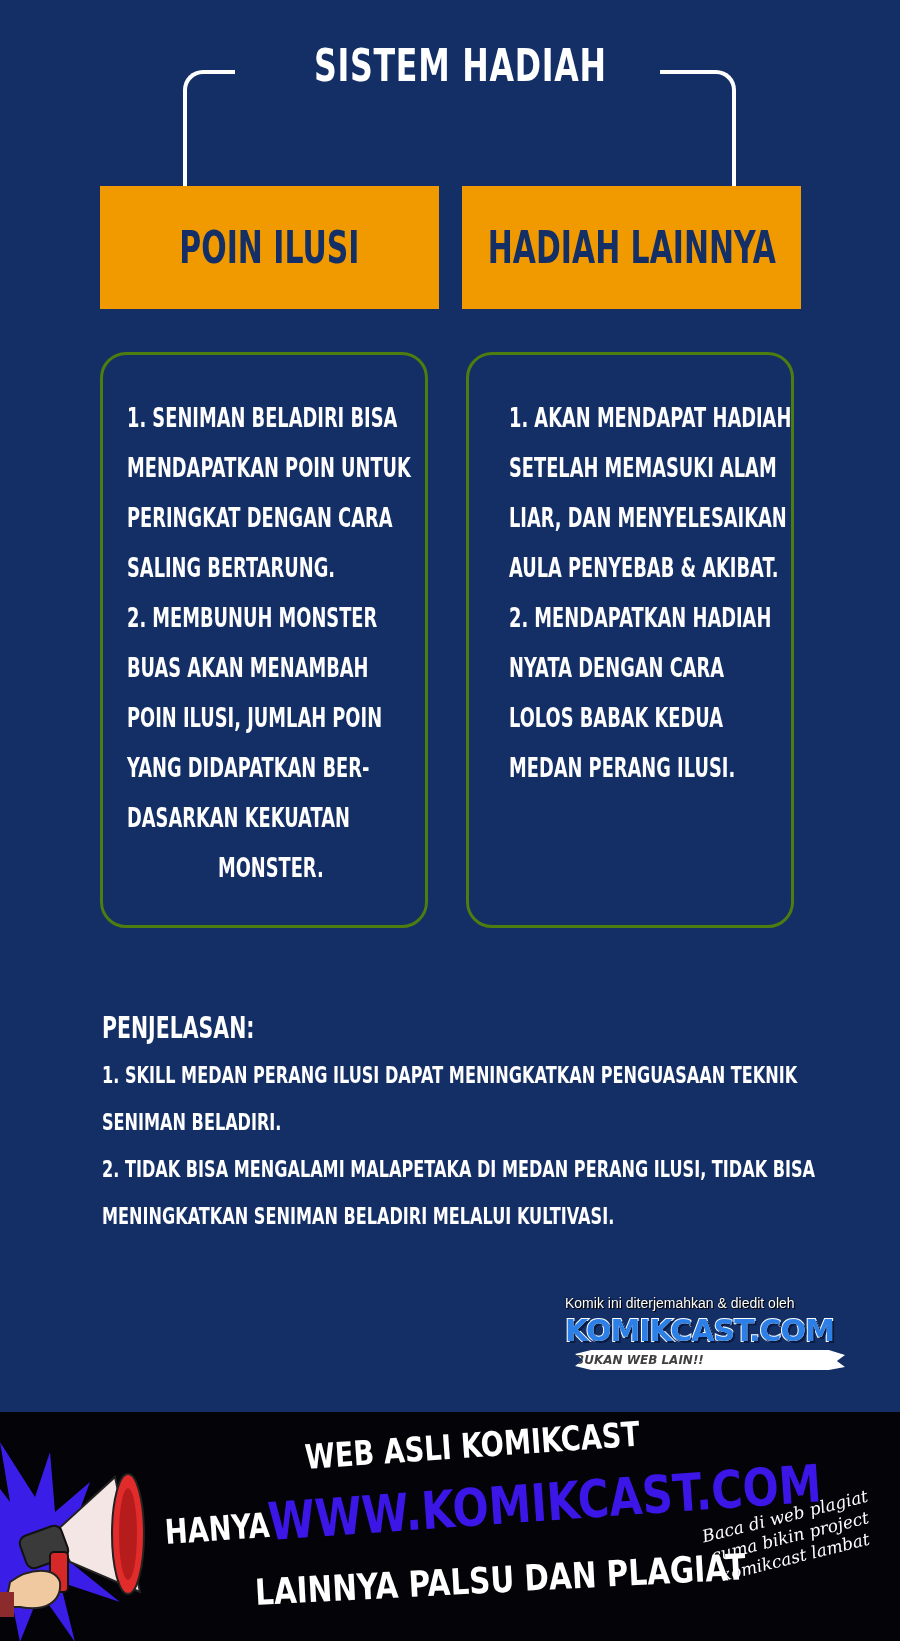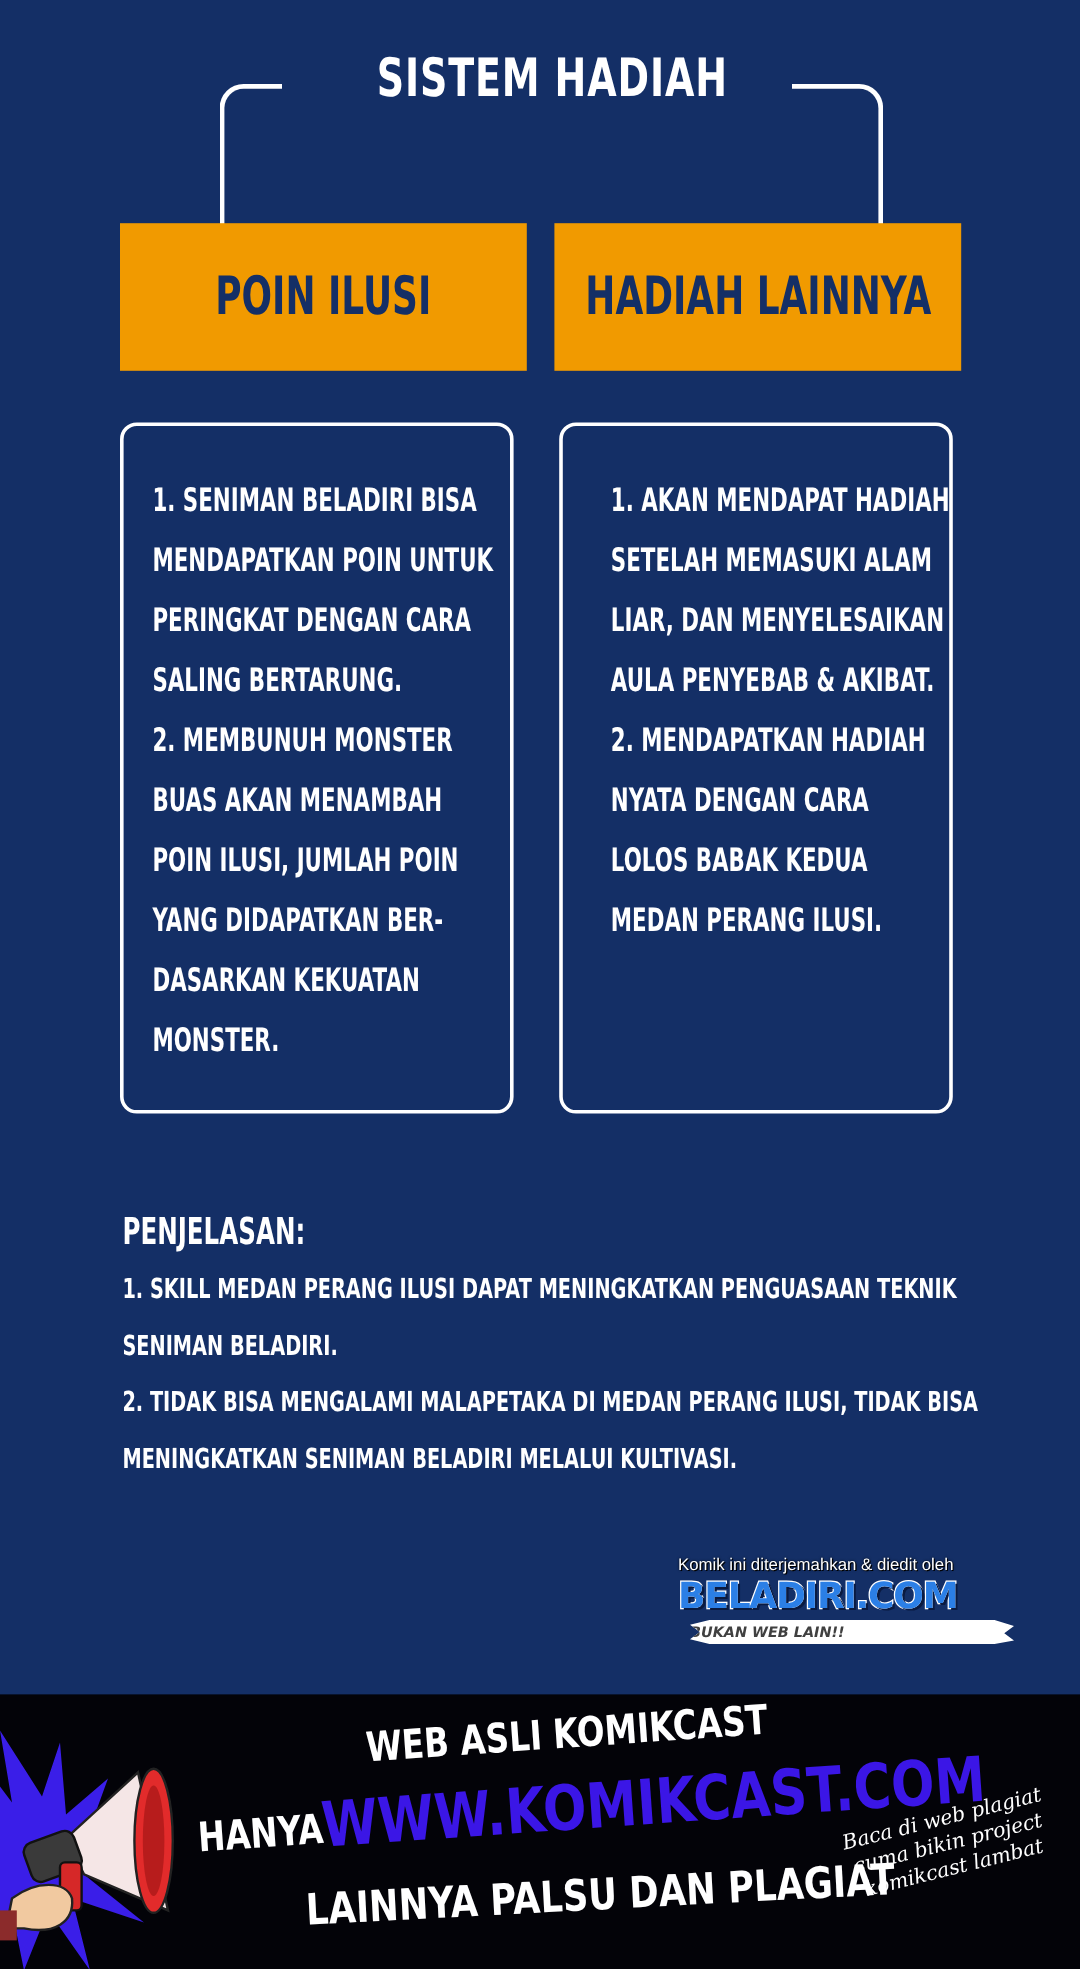--- a/index.html
+++ b/index.html
@@ -33,22 +33,23 @@
   }
   .hb-left { left:100px; width:339px; }
   .hb-right { left:462px; width:339px; }
   .header-box span {
     color:#142f66; font-family:"DejaVu Sans","Liberation Sans",sans-serif;
     font-weight:bold; font-size:44px; display:inline-block;
     transform:scaleX(0.68); white-space:nowrap;
   }
   .panel {
     position:absolute; top:352px; height:576px;
-    border:3px solid #ffffff; border-radius:14px; box-sizing:border-box;
+    border:3px solid #4d7c0f; border-radius:26px; box-sizing:border-box;
     padding:38px 0 0 24px;
+    text-align:right;
   }
   .p-left { left:100px; width:328px; }
   .p-right { left:466px; width:328px;padding-left:40px; }
   .panel-line {
     display:block; color:#ffffff; white-space:nowrap;
     font-family:"DejaVu Sans","Liberation Sans",sans-serif;
     font-weight:bold; font-size:27px; height:50px; line-height:50px;
     transform:scaleX(0.66); transform-origin:left center;
   }
   .explain {
@@ -152,21 +153,21 @@
 <div class="explain">
   <span class="explain-title">PENJELASAN:</span>
   <span class="explain-line">1. SKILL MEDAN PERANG ILUSI DAPAT MENINGKATKAN PENGUASAAN TEKNIK</span>
   <span class="explain-line">SENIMAN BELADIRI.</span>
   <span class="explain-line">2. TIDAK BISA MENGALAMI MALAPETAKA DI MEDAN PERANG ILUSI, TIDAK BISA</span>
   <span class="explain-line">MENINGKATKAN SENIMAN BELADIRI MELALUI KULTIVASI.</span>
 </div>
 
 <div class="credit">
   <div class="credit-top">Komik ini diterjemahkan &amp; diedit oleh</div>
-  <span class="credit-logo">BELADIRI.COM</span>
+  <span class="credit-logo">KOMIKCAST.COM</span>
   <span class="credit-tag">BUKAN WEB LAIN!!</span>
 </div>
 
 <div class="banner">
   <svg class="burst" viewBox="0 0 190 200">
     <polygon fill="#3a1ee8" points="0,20 30,60 20,0 55,55 70,10 75,70 110,40 90,95 150,100 90,120 140,160 80,140 95,200 60,150 40,200 30,150 0,180"></polygon>
   </svg>
   <svg class="megaphone" viewBox="0 0 160 180">
     <polygon fill="#f5e6e6" stroke="#222" stroke-width="2" points="55,90 115,35 140,150 70,120"></polygon>
     <ellipse cx="128" cy="92" rx="16" ry="60" fill="#e22b2b" stroke="#222" stroke-width="2"></ellipse>

